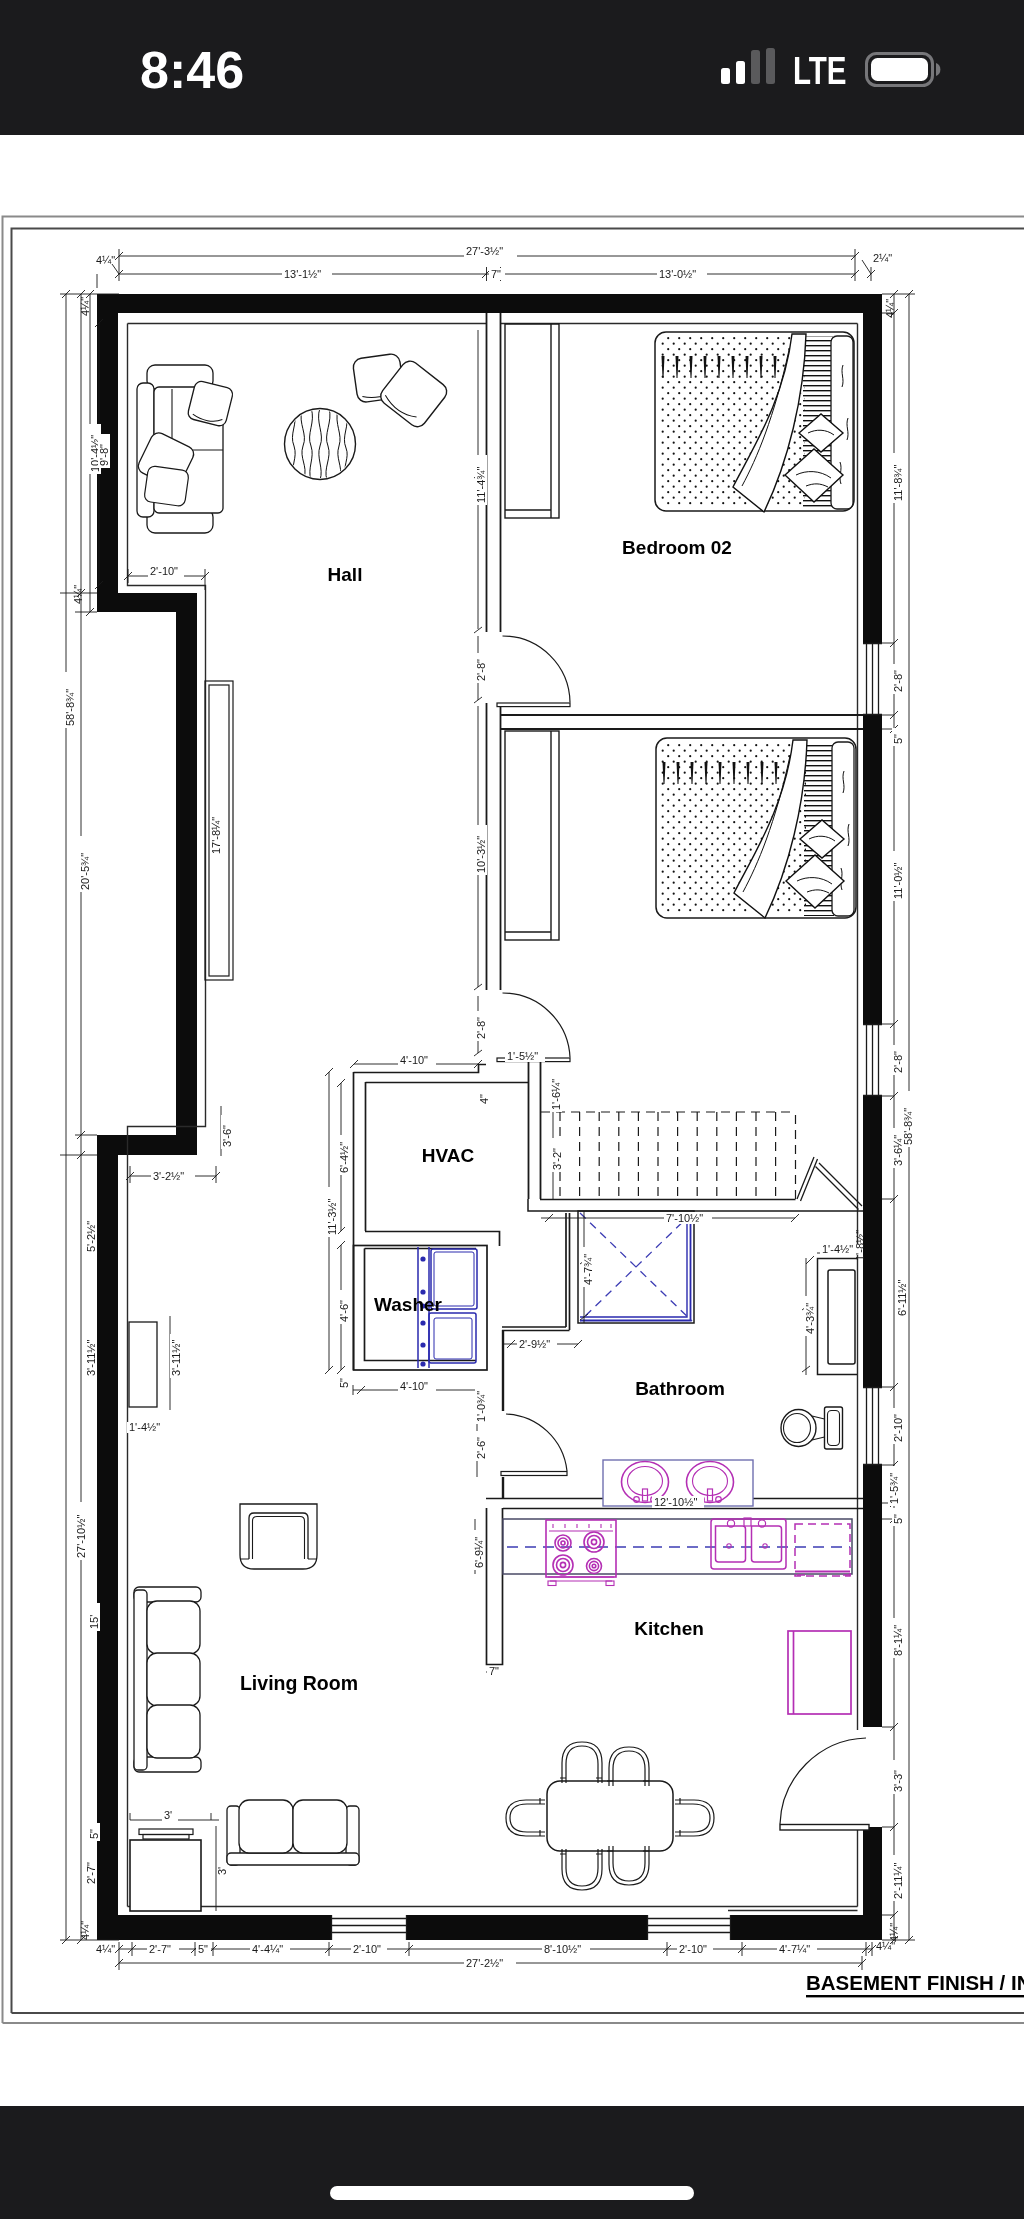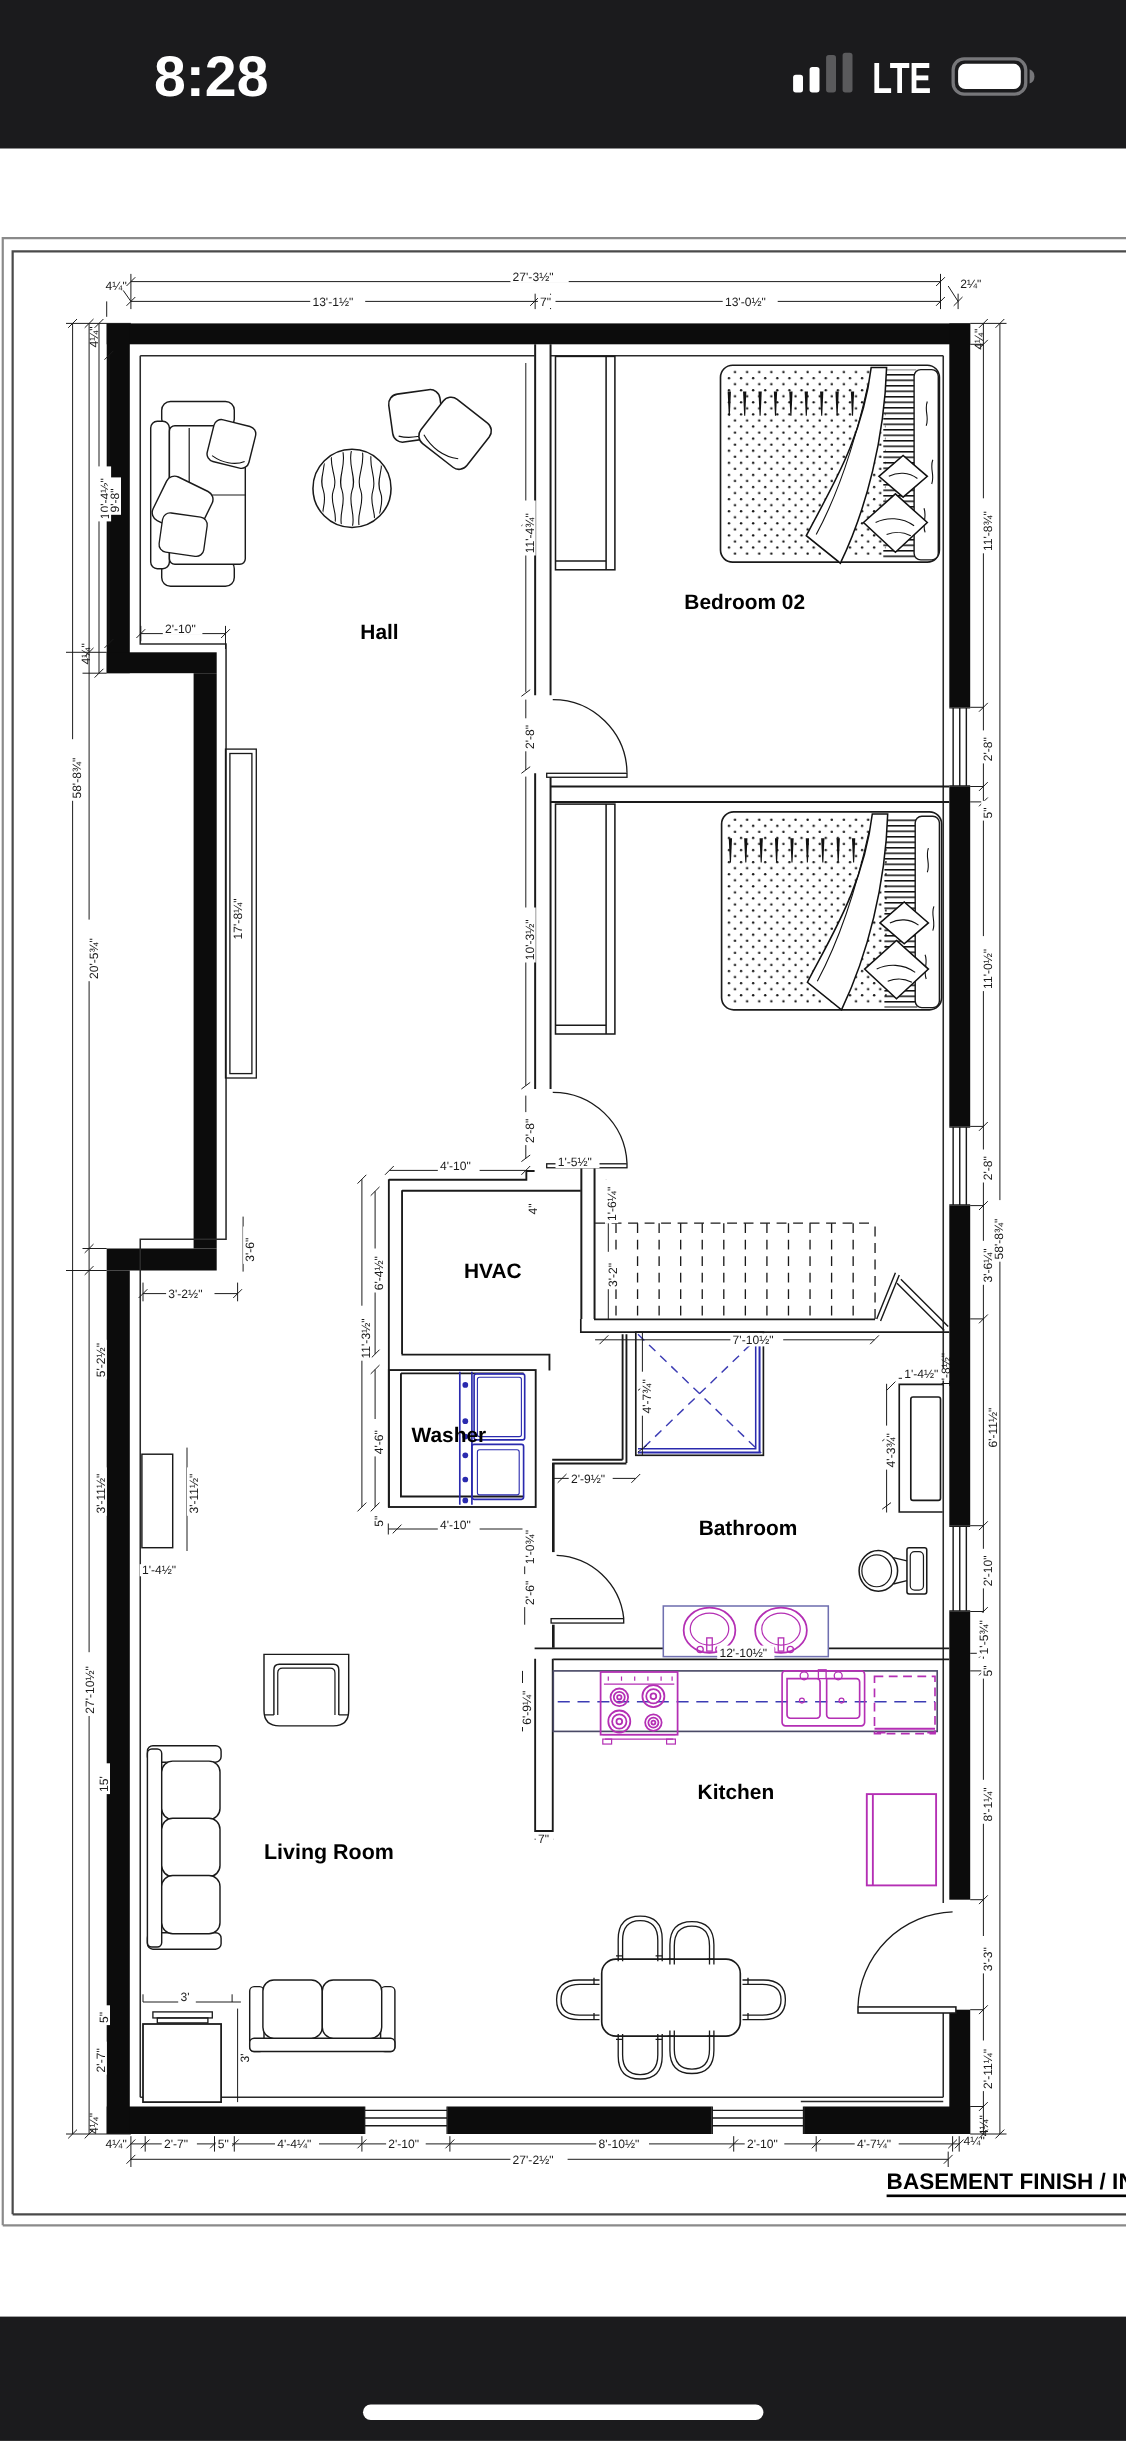--- a/index.html
+++ b/index.html
@@ -11,21 +11,21 @@
   svg{position:absolute;left:0;top:0;}
   text{font-family:"Liberation Sans",sans-serif;}
   .dim{font-size:11px;fill:#1a1a1a;}
   .room{font-size:19px;font-weight:bold;fill:#000;}
 </style>
 </head>
 <body>
 
 <div class="statusbar"></div>
 
-<div class="clock">8:28</div>
+<div class="clock">8:46</div>
 
 <svg width="1024" height="135" style="z-index:3;">
 
   <g>
     <rect x="721" y="68" width="9" height="16" rx="2.5" fill="#fff"></rect>
     <rect x="736" y="61" width="9" height="23" rx="2.5" fill="#fff"></rect>
     <rect x="751" y="50" width="9" height="34" rx="2.5" fill="#5a5a5c"></rect>
     <rect x="766" y="48" width="9" height="36" rx="2.5" fill="#5a5a5c"></rect>
   </g>
 

